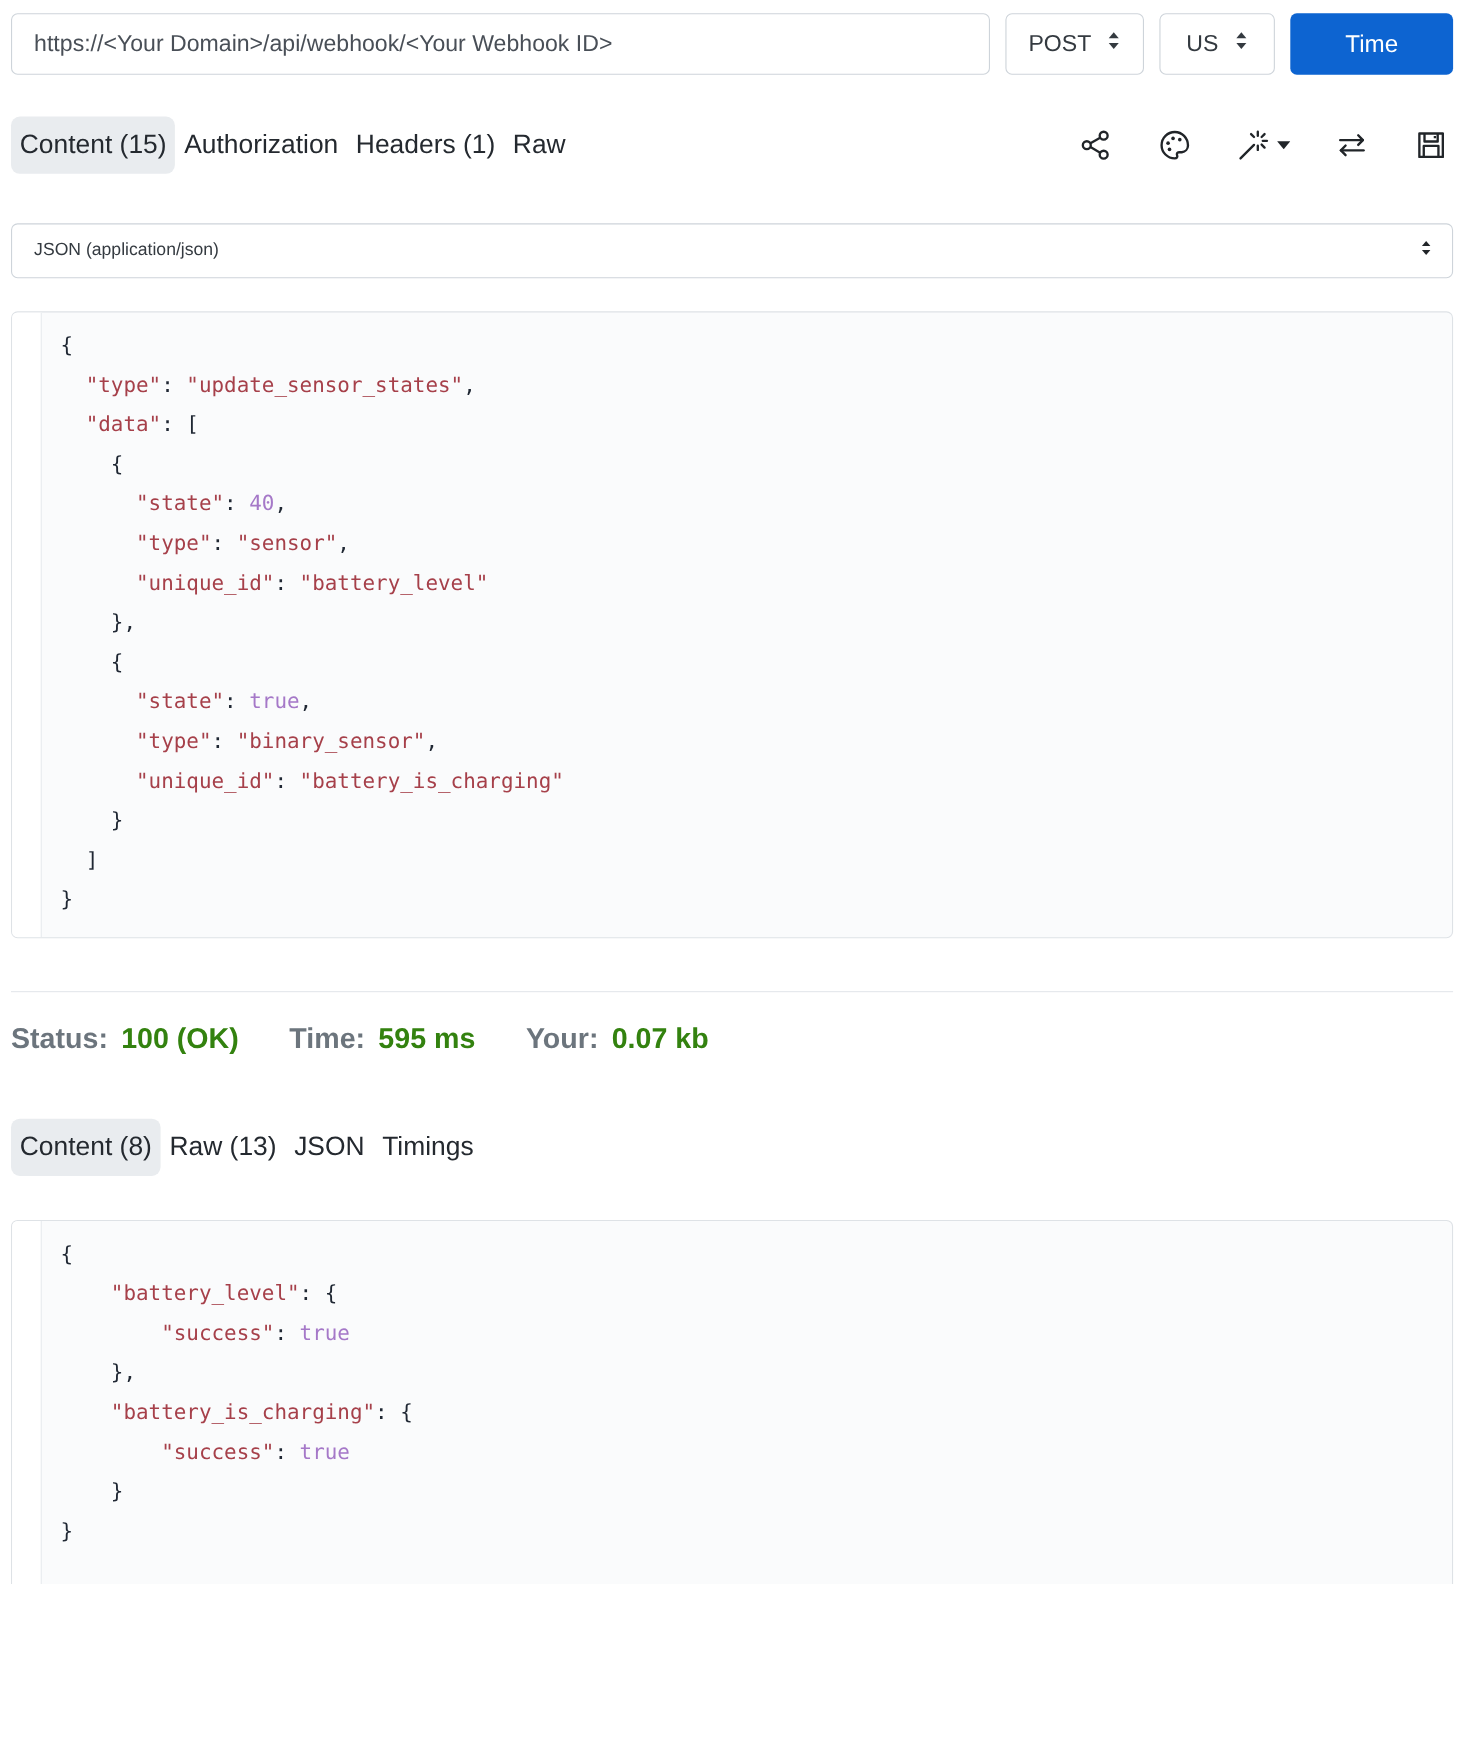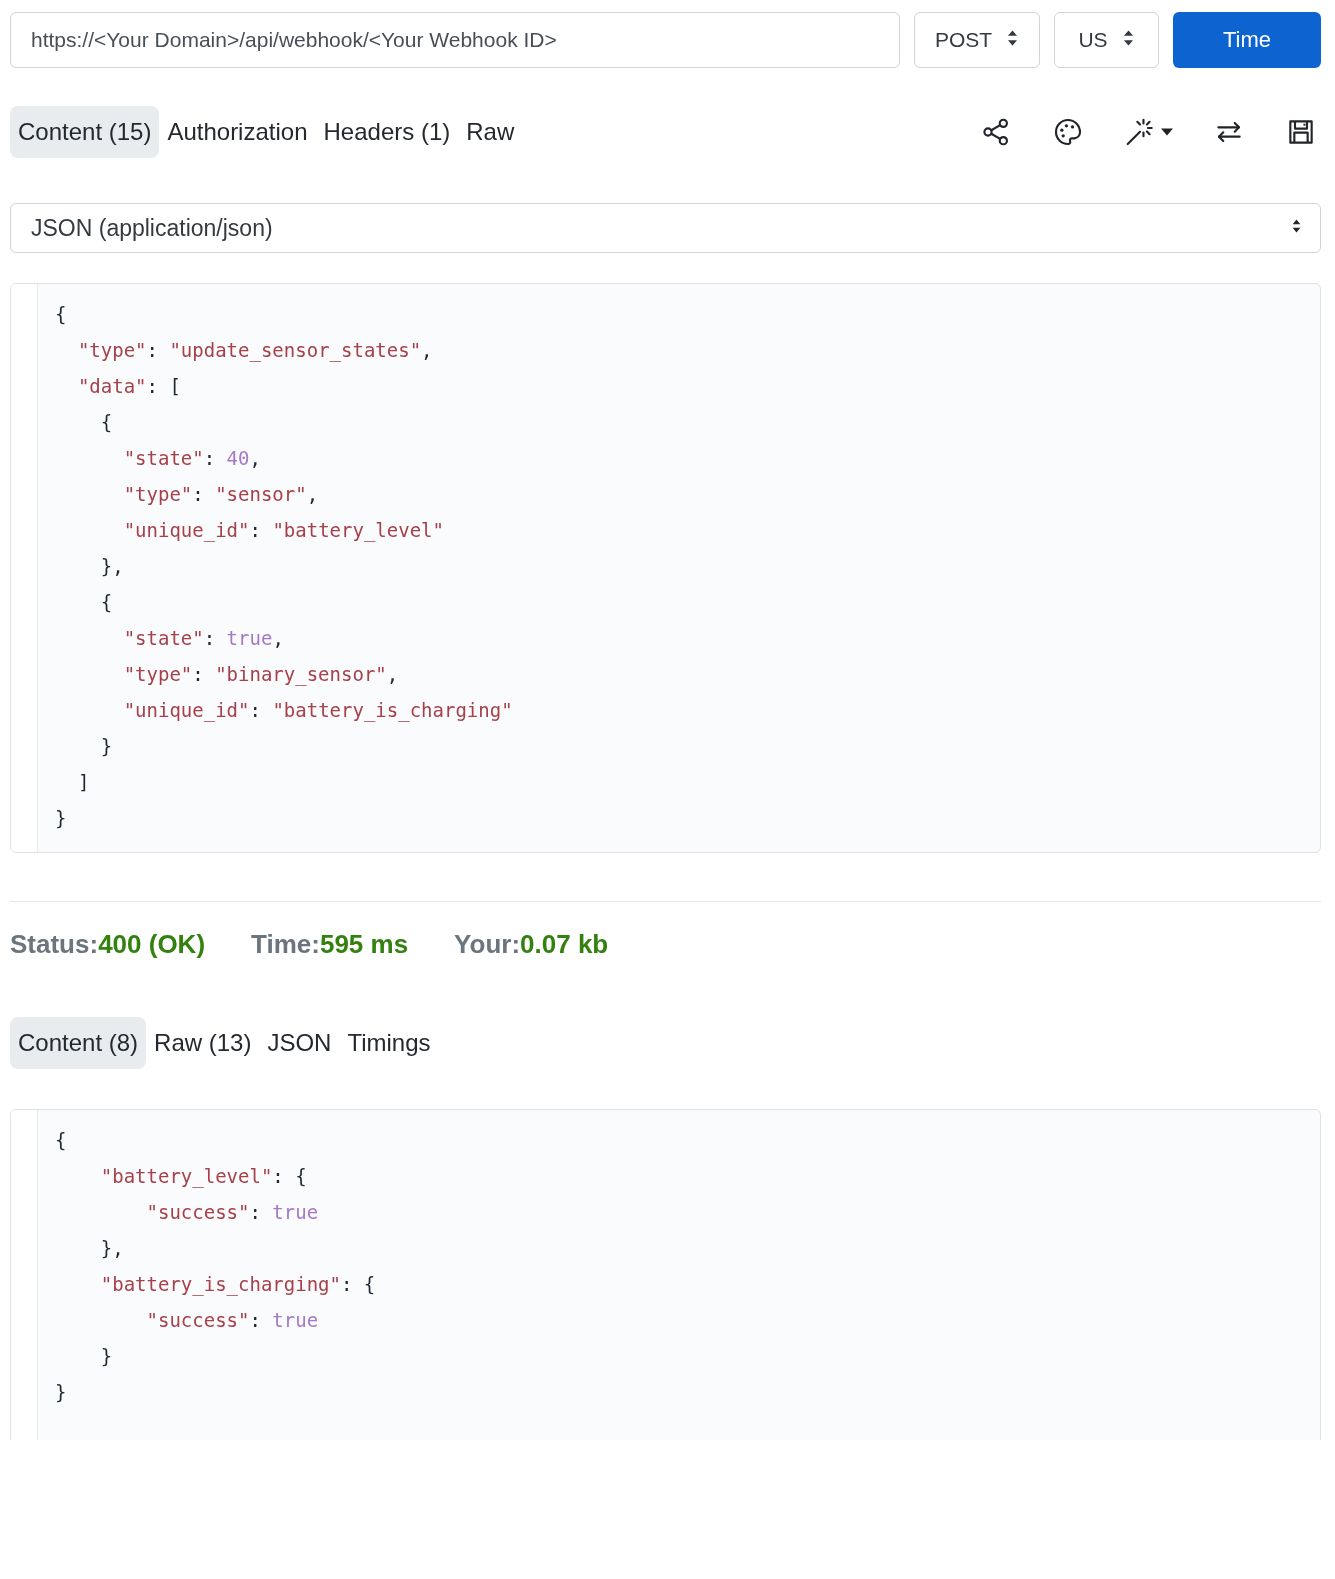--- a/index.html
+++ b/index.html
@@ -38,21 +38,21 @@
     border-radius:8px;font-size:24px;color:var(--tab-text);font-family:Liberation Sans, sans-serif;cursor:pointer;white-space:nowrap;}
   .tab.active{background:var(--active-tab-bg);}
   .toolbar{margin-left:auto;display:flex;align-items:center;gap:40px;padding-right:4px;}
   .icon-btn{display:flex;align-items:center;justify-content:center;gap:5px;border:none;background:transparent;
     color:#212529;cursor:pointer;height:36px;padding:0;}
   .icon-btn svg{display:block;}
 
   
   .body-type-select{position:relative;display:flex;align-items:center;margin-top:45px;height:50px;
     border:1px solid var(--input-border);border-radius:6px;background:#fff;padding:0 20px;cursor:pointer;}
-  .body-type-select .value{font-size:23px;color:#343a40;}
+  .body-type-select .value{font-size:16px;color:#343a40;}
   .body-type-select .mini-updown{position:absolute;right:18px;top:50%;transform:translateY(-50%);color:#212529;}
 
   
   .code-block{position:relative;margin-top:30px;background:var(--code-bg);
     border:1px solid var(--block-border);border-radius:6px;overflow:hidden;}
   .code-gutter{position:absolute;left:0;top:0;bottom:0;width:27px;background:#ffffff;
     border-right:1px solid #e7eaee;}
   .code-area{position:relative;padding:12px 16px 16px 44px;
     font-family:"DejaVu Sans Mono","Liberation Mono",monospace;font-size:19px;line-height:36px;}
   .code-line{white-space:pre;}
@@ -60,21 +60,21 @@
   .tok-s{color:var(--string-red);}
   .tok-n{color:var(--value-purple);}
   .request-block .code-area{min-height:566px;}
   .response-block{height:448px;margin-top:40px;}
   .copy-btn{position:absolute;right:16px;bottom:12px;border:none;background:transparent;
     color:#343a40;cursor:pointer;padding:0;}
 
   
   .divider{border:none;border-top:1px solid #e4e7eb;margin-top:48px;}
   .status-row{display:flex;align-items:baseline;margin-top:27px;font-size:26px;font-weight:bold;}
-  .status-pair{display:flex;align-items:flex-start;gap:0;}
+  .status-pair{display:flex;align-items:flex-start;gap:12px;}
   .status-pair + .status-pair{margin-left:46px;}
   .status-label{color:var(--label-gray);}
   .status-value{color:var(--status-green);}
 
   .resp-tabs{margin-top:57px;}
 </style>
 </head>
 <body>
 
 <div class="page">
@@ -201,21 +201,21 @@
         <div class="code-line"><span class="tok-p">  ]</span></div>
         <div class="code-line"><span class="tok-p">}</span></div>
       </div>
   </div>
 
   <hr class="divider">
 
   <div class="status-row">
     <span class="status-pair">
       <span class="status-label">Status:</span>
-      <span class="status-value">400 (OK)</span>
+      <span class="status-value">100 (OK)</span>
     </span>
     <span class="status-pair">
       <span class="status-label">Time:</span>
       <span class="status-value">595 ms</span>
     </span>
     <span class="status-pair">
       <span class="status-label">Your:</span>
       <span class="status-value">0.07 kb</span>
     </span>
   </div>

